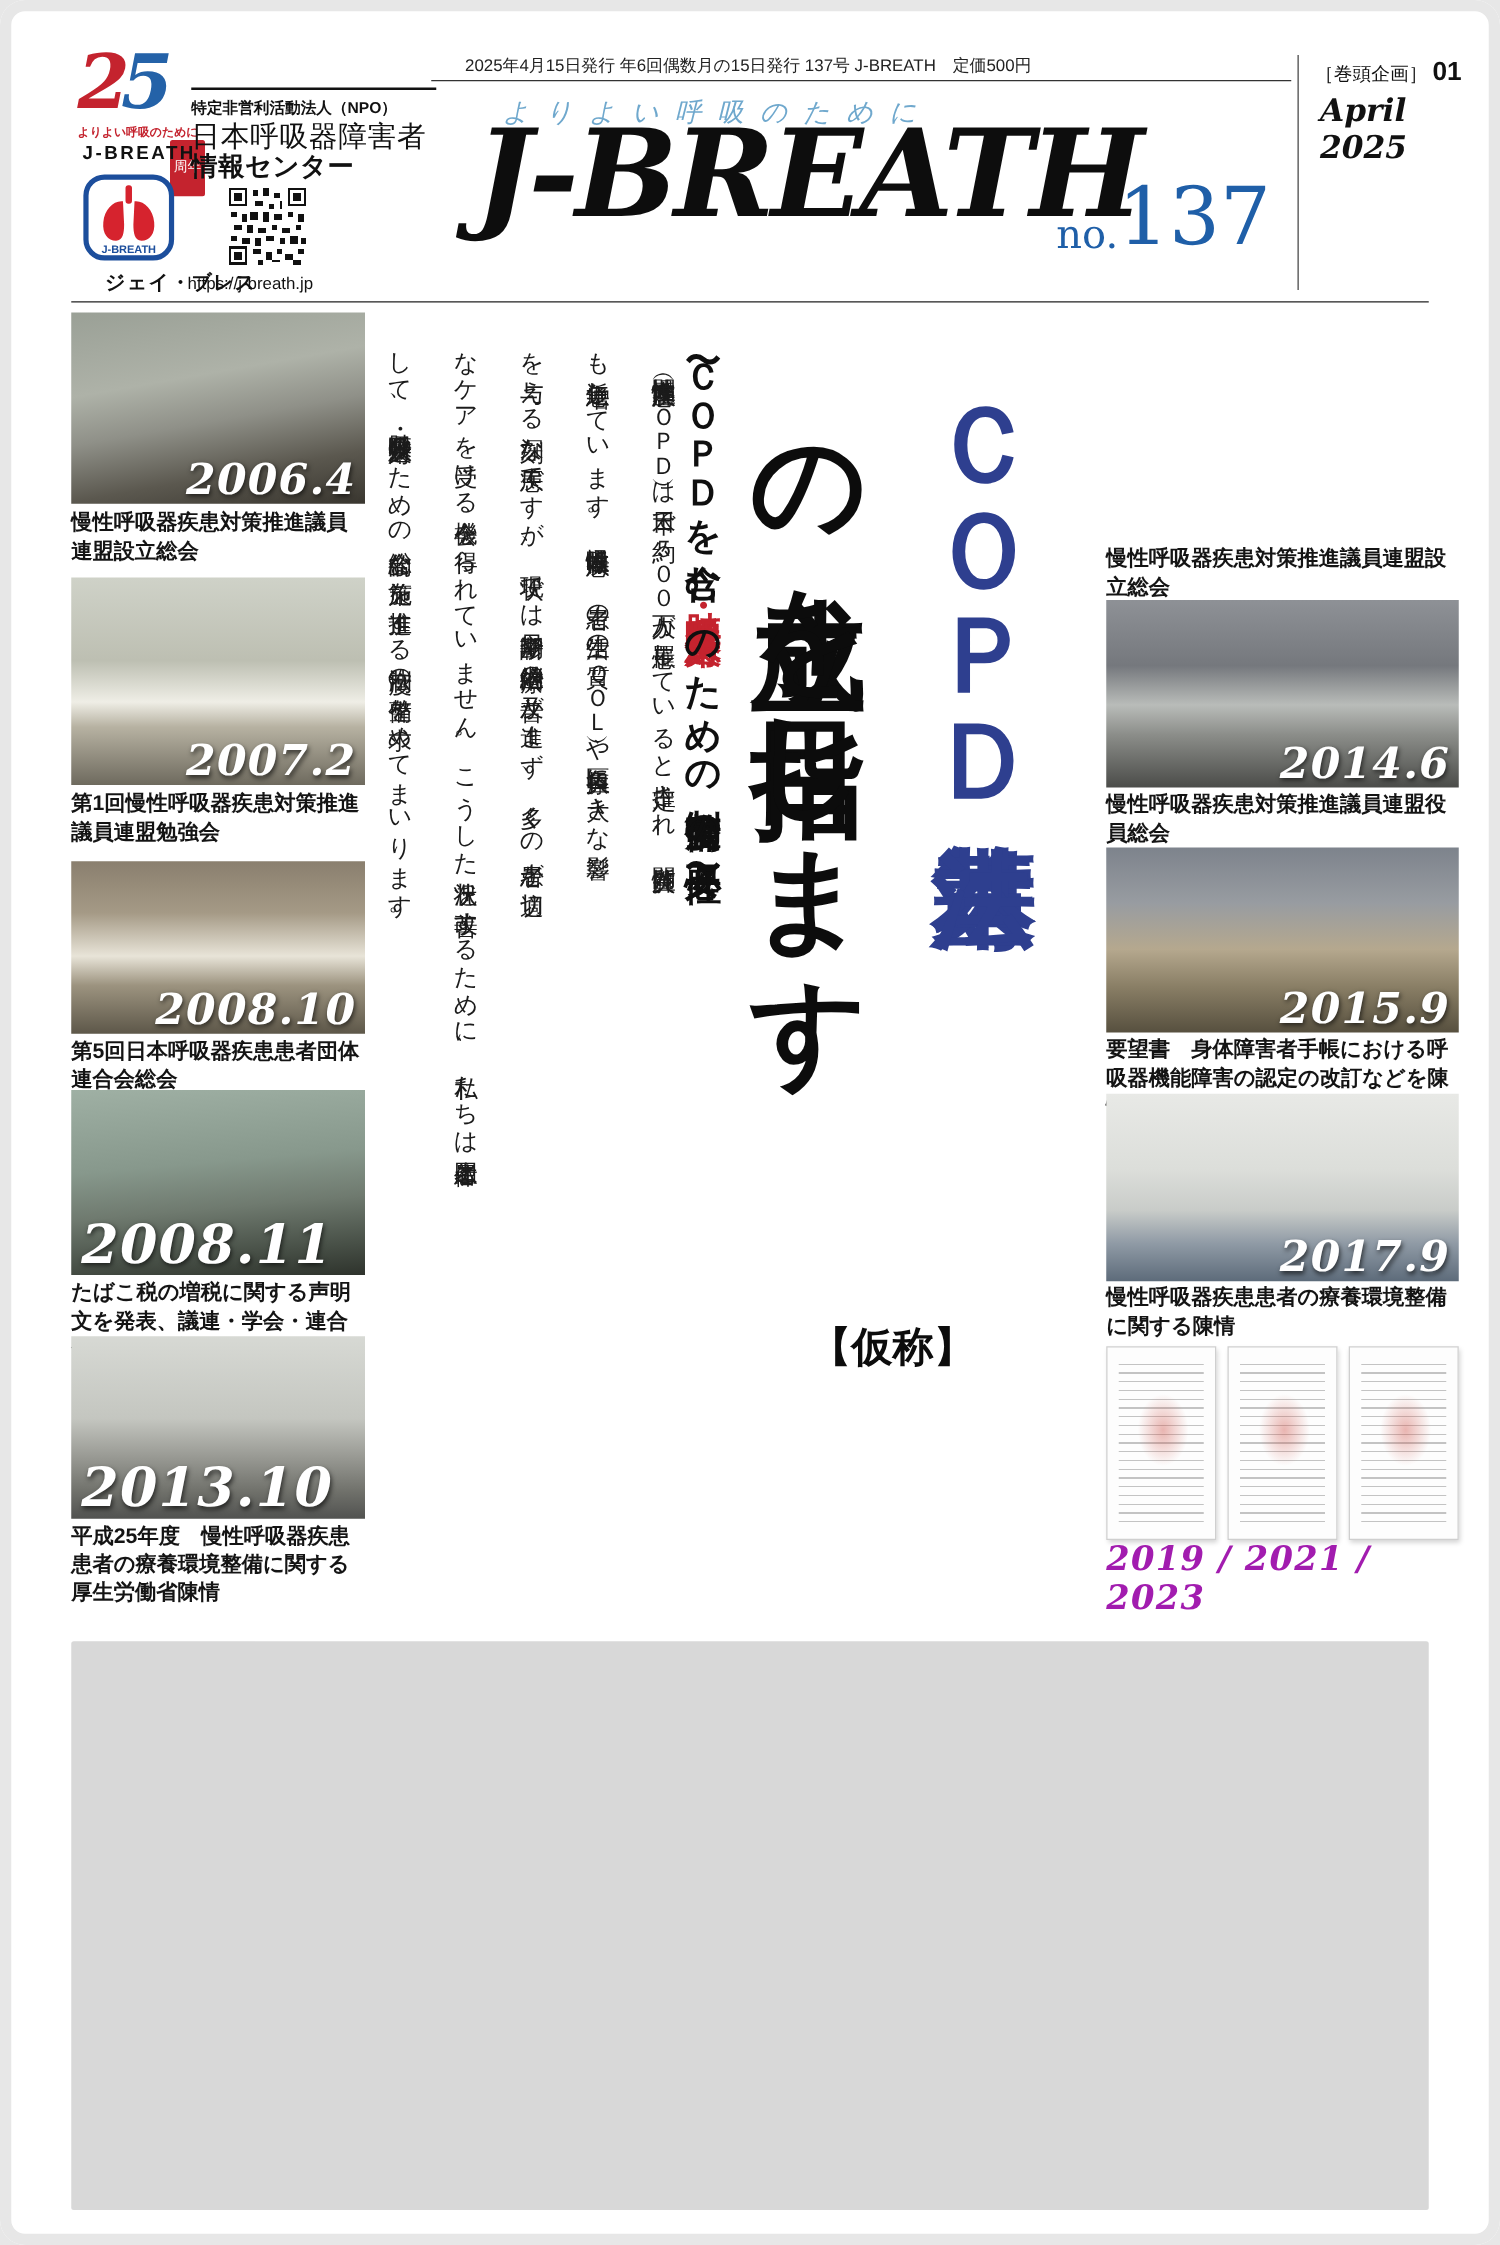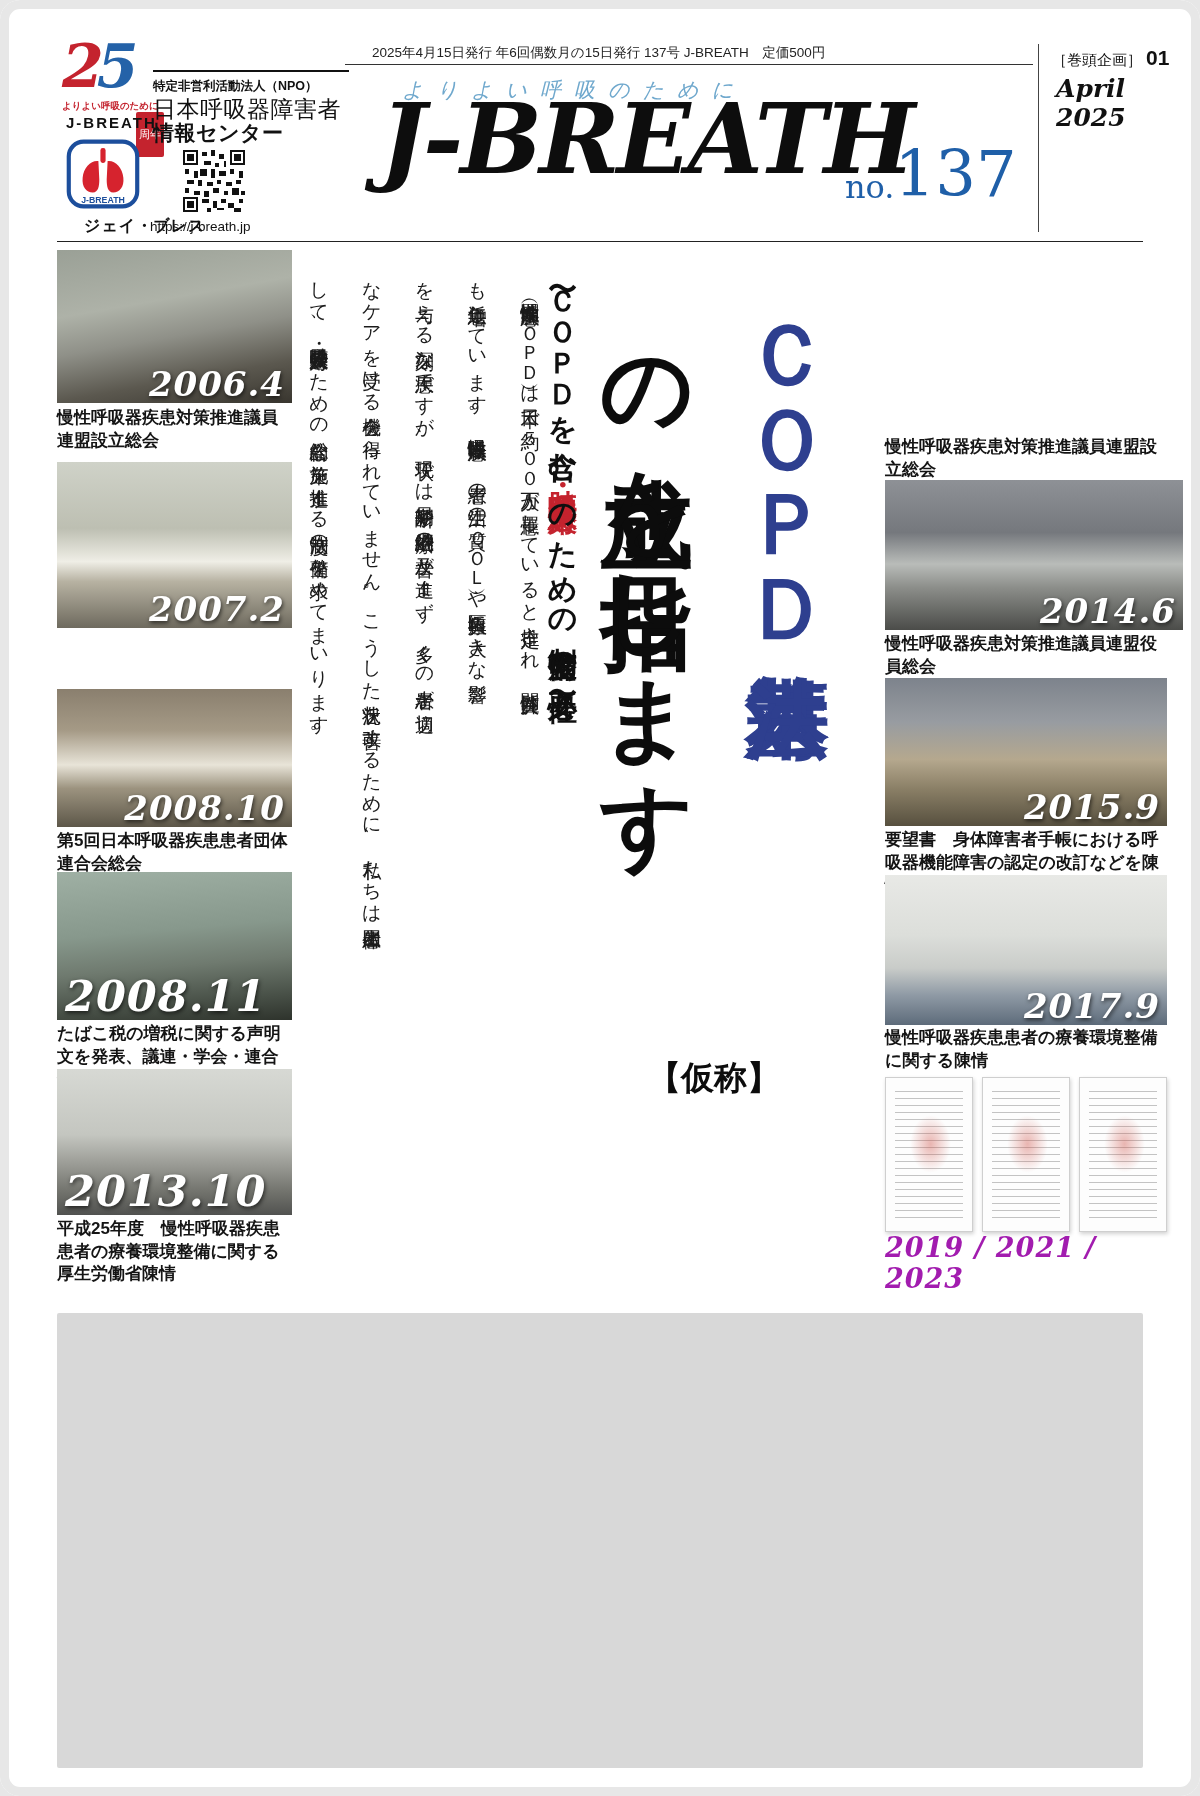--- a/index.html
+++ b/index.html
@@ -46,21 +46,21 @@
   .year{position:absolute;bottom:0;right:7px;color:#fff;font:italic 700 34px "DejaVu Serif",serif;
     letter-spacing:1px;text-shadow:1px 2px 4px rgba(0,0,0,.65);line-height:1.1;}
   .year.yl{right:auto;left:8px;font-size:43px;}
   .cap{position:absolute;font-size:17px;font-weight:700;line-height:1.33;color:#141414;}
   .pl1{background:linear-gradient(170deg,#9aa096 0%,#aeb2a8 35%,#8f9088 55%,#5b584f 78%,#39362f 100%);}
   .pl2{background:linear-gradient(180deg,#cfd2c8 0%,#bdbfb2 40%,#efeee6 60%,#b7b2a2 72%,#6e6a5e 100%);}
   .pl3{background:linear-gradient(180deg,#8a7f6e 0%,#a59a86 30%,#e8e4d8 55%,#9c937f 72%,#5d5749 100%);}
   .pl4{background:linear-gradient(175deg,#9fb0a4 0%,#87988c 40%,#6f7a6f 62%,#474f46 85%,#2e332c 100%);}
   .pl5{background:linear-gradient(180deg,#d7d9d4 0%,#c4c6c0 45%,#9b9c96 65%,#70716b 85%,#515250 100%);}
   .pr1{background:linear-gradient(180deg,#e3e4e0 0%,#d8d9d4 40%,#f2f2ee 56%,#b9b9b2 72%,#63625c 100%);}
-  .pr2{background:linear-gradient(180deg,#8e9196 0%,#75787d 35%,#b9bcb9 56%,#8b8d89 72%,#4b4c49 100%);padding-left:16px;}
+  .pr2{background:linear-gradient(180deg,#8e9196 0%,#75787d 35%,#b9bcb9 56%,#8b8d89 72%,#4b4c49 100%);}
   .pr3{background:linear-gradient(180deg,#7d838c 0%,#989ca1 30%,#b5a88e 55%,#8a7f66 75%,#57503f 100%);}
   .pr4{background:linear-gradient(180deg,#e8e9e6 0%,#dcdeda 40%,#c9ccc9 62%,#8f9aa5 80%,#5d6b7a 100%);}
 
   
   .docs{left:885px;top:1077px;width:282px;height:153px;display:flex;gap:9px;}
   .doc{position:relative;width:88px;height:153px;background:#fdfdfd;border:1px solid #cfcfcf;
     box-shadow:1px 2px 4px rgba(0,0,0,.18);}
   .doc::before{content:"";position:absolute;left:9px;right:9px;top:13px;bottom:12px;
     background:repeating-linear-gradient(180deg,#c3c3c3 0 1px,transparent 1px 7px);}
   .doc::after{content:"";position:absolute;left:28%;top:24%;width:48%;height:38%;
@@ -179,20 +179,21 @@
   <div class="abs main-rule"></div>
 
   <div class="photo pl1" style="left:57px;top:250px;width:235px;height:153px">
     <span class="year">2006.4</span>
   </div>
   <div class="cap" style="left:57px;top:407px;width:235px">慢性呼吸器疾患対策推進議員連盟設立総会</div>
 
   <div class="photo pl2" style="left:57px;top:462px;width:235px;height:166px">
     <span class="year">2007.2</span>
   </div>
+  <div class="cap" style="left:57px;top:632px;width:235px">第1回慢性呼吸器疾患対策推進議員連盟勉強会</div>
 
   <div class="photo pl3" style="left:57px;top:689px;width:235px;height:138px">
     <span class="year">2008.10</span>
   </div>
   <div class="cap" style="left:57px;top:830px;width:235px">第5回日本呼吸器疾患患者団体連合会総会</div>
 
   <div class="photo pl4" style="left:57px;top:872px;width:235px;height:148px">
     <span class="year yl">2008.11</span>
   </div>
   <div class="cap" style="left:57px;top:1023px;width:235px">たばこ税の増税に関する声明文を発表、議連・学会・連合会と合同で記者会見</div>

